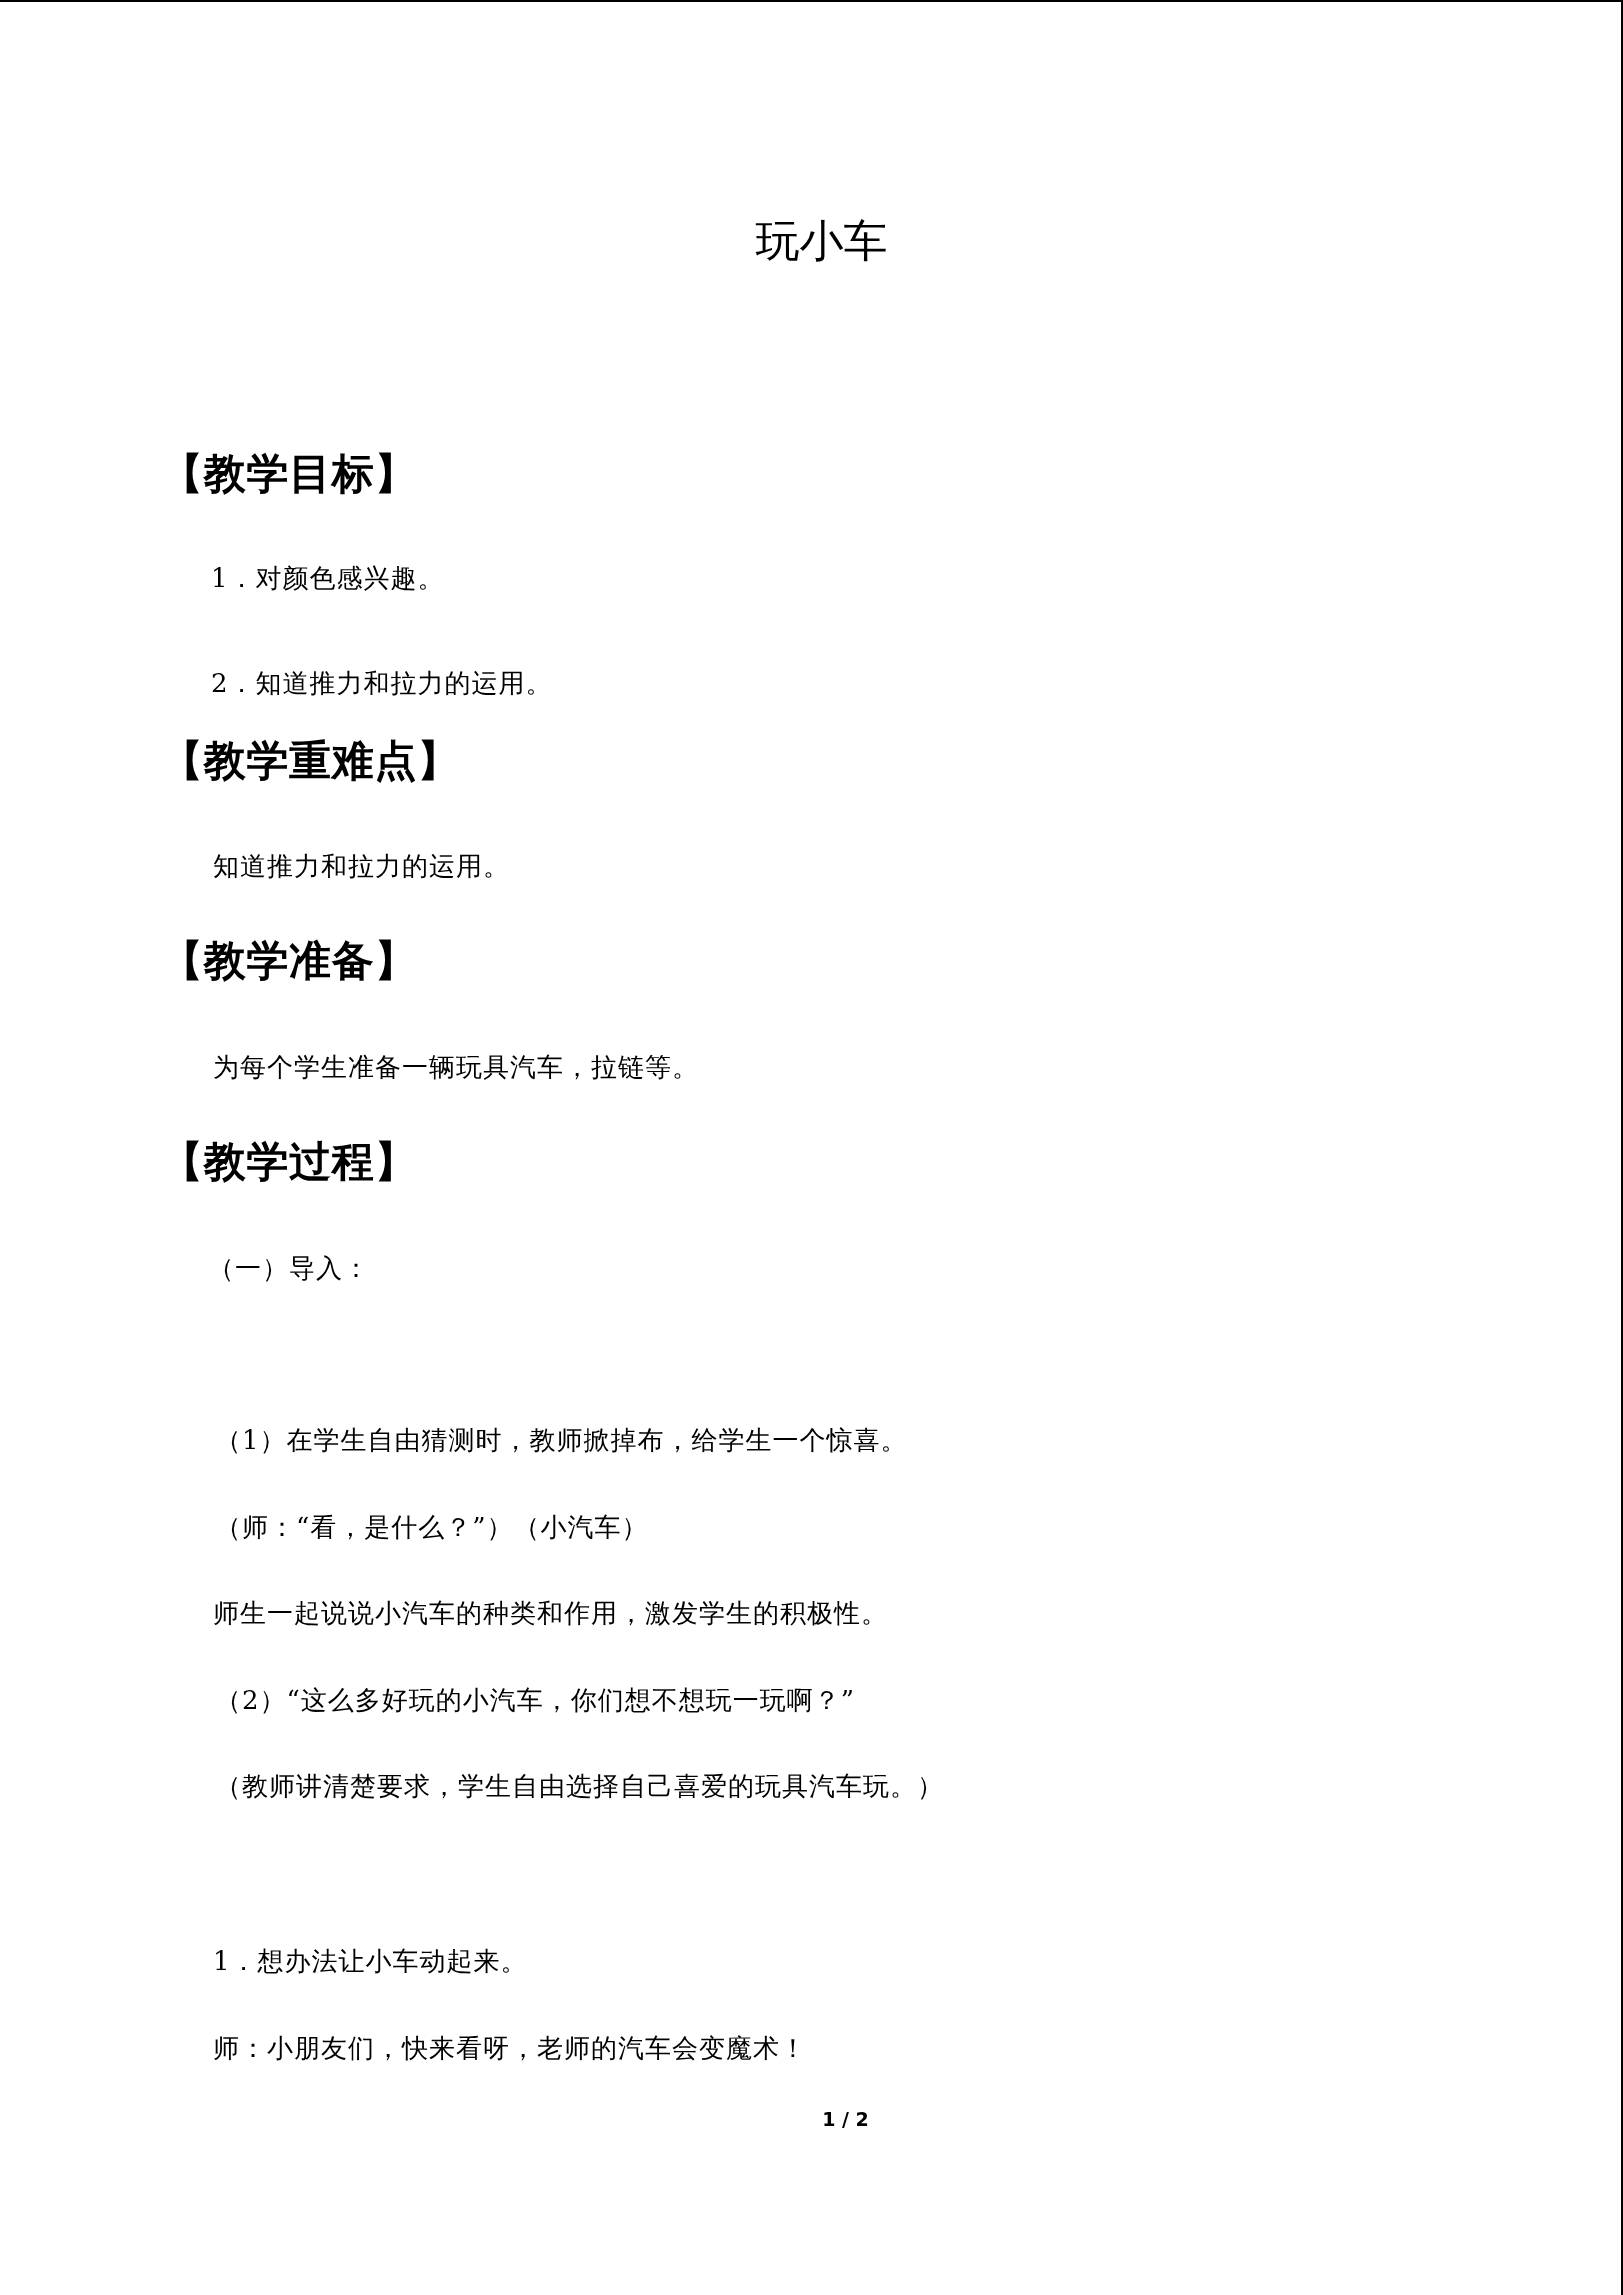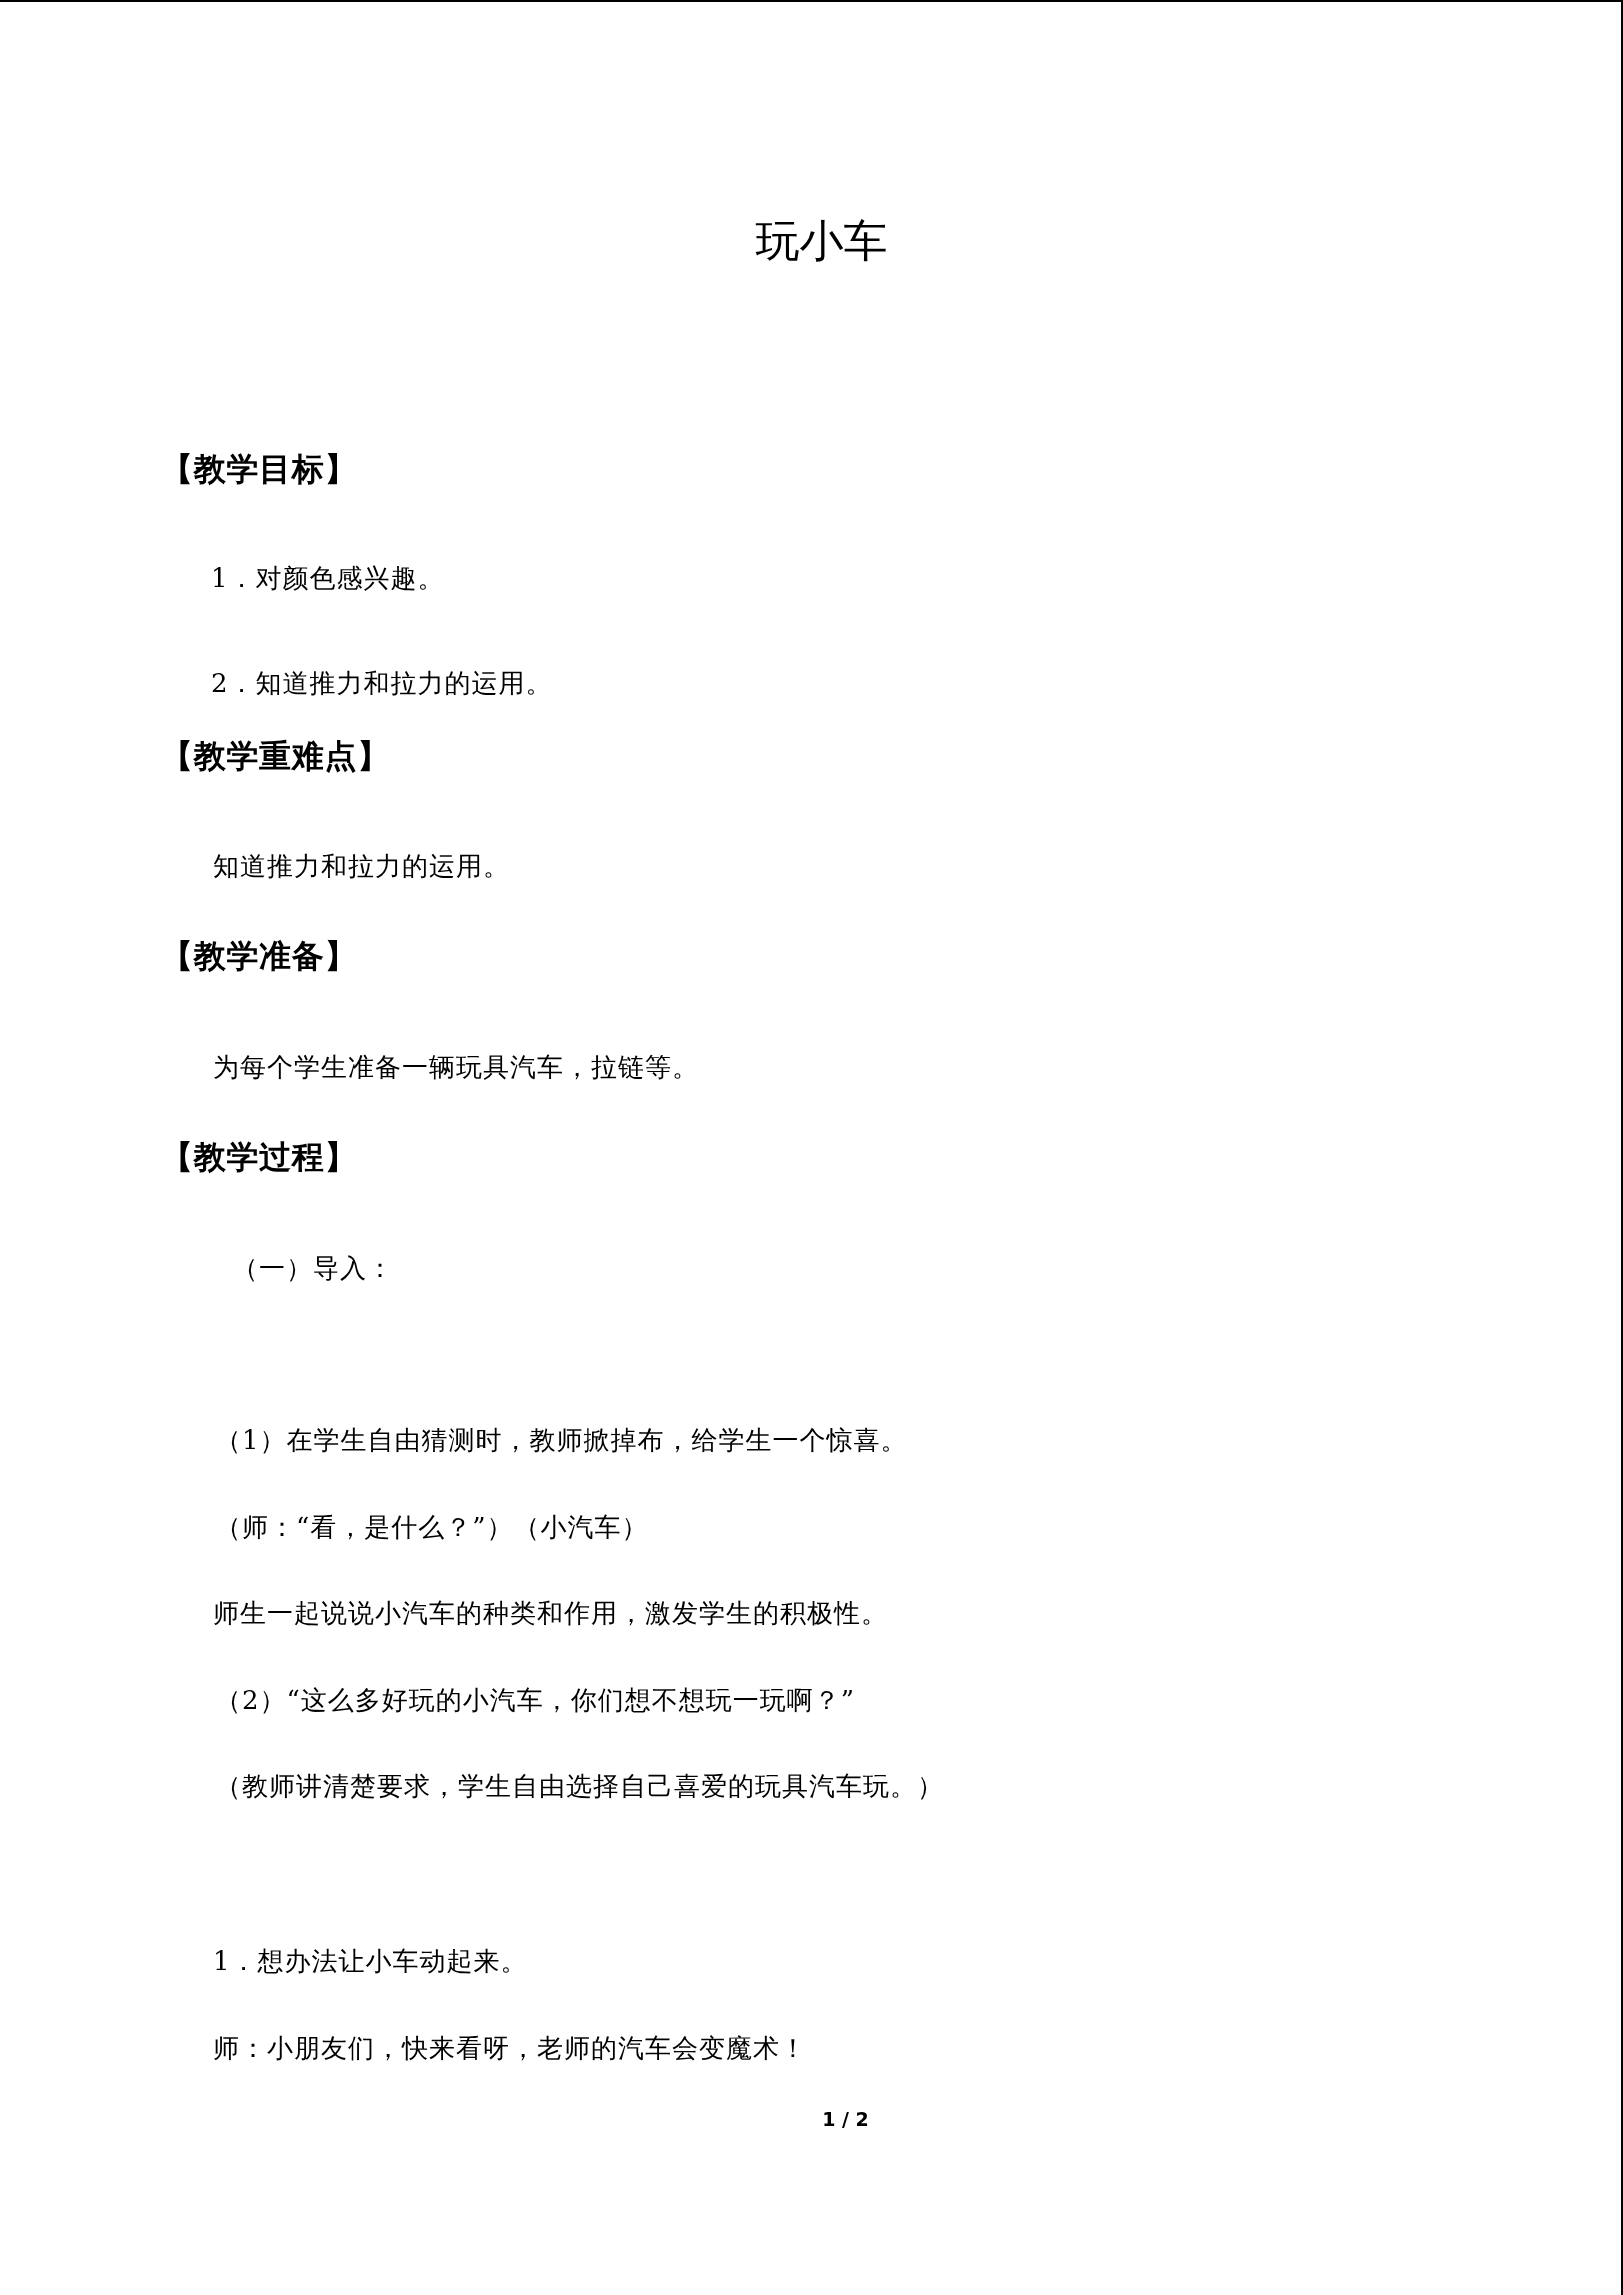--- a/index.html
+++ b/index.html
@@ -35,21 +35,21 @@
       font-size: 44px;
       left: 0;
       width: 1623px;
       text-align: center;
       top: 217px;
       padding-left: 10px;
     }
     .heading {
       font-family: "DejaVu Sans", "Liberation Sans", sans-serif;
       font-weight: bold;
-      font-size: 32px;
+      font-size: 42px;
       left: 161px;
       letter-spacing: 0.7px;
     }
     .body-text {
       font-size: 26px;
       letter-spacing: 1px;
     }
     .page-number {
       font-family: "DejaVu Sans", "Liberation Sans", sans-serif;
       font-weight: bold;
@@ -75,21 +75,21 @@
   <div class="line body-text" style="left:211px; top:563px;">1．对颜色感兴趣。</div>
   <div class="line body-text" style="left:211px; top:668px;text-align:center;">2．知道推力和拉力的运用。</div>
 
   <div class="line heading" style="top:738px;">【教学重难点】</div>
   <div class="line body-text" style="left:213px; top:851px;">知道推力和拉力的运用。</div>
 
   <div class="line heading" style="top:938px;">【教学准备】</div>
   <div class="line body-text" style="left:213px; top:1052px;">为每个学生准备一辆玩具汽车，拉链等。</div>
 
   <div class="line heading" style="top:1139px;">【教学过程】</div>
-  <div class="line body-text" style="left:232px; top:1253px;">（一）导入：</div>
+  <div class="line body-text" style="left:208px; top:1253px;">（一）导入：</div>
 
 
   <div class="line body-text" style="left:215px; top:1425px;">（1）在学生自由猜测时，教师掀掉布，给学生一个惊喜。</div>
   <div class="line body-text" style="left:213px; top:1598px;">师生一起说说小汽车的种类和作用，激发学生的积极性。</div>
   <div class="line body-text" style="left:215px; top:1512px;">（师：“看，是什么？”）（小汽车）</div>
   <div class="line body-text" style="left:215px; top:1685px;">（2）“这么多好玩的小汽车，你们想不想玩一玩啊？”</div>
   <div class="line body-text" style="left:215px; top:1771px;">（教师讲清楚要求，学生自由选择自己喜爱的玩具汽车玩。）</div>
   <div class="line body-text" style="left:213px; top:1946px;">1．想办法让小车动起来。</div>
   <div class="line body-text" style="left:213px; top:2033px;">师：小朋友们，快来看呀，老师的汽车会变魔术！</div>
 

